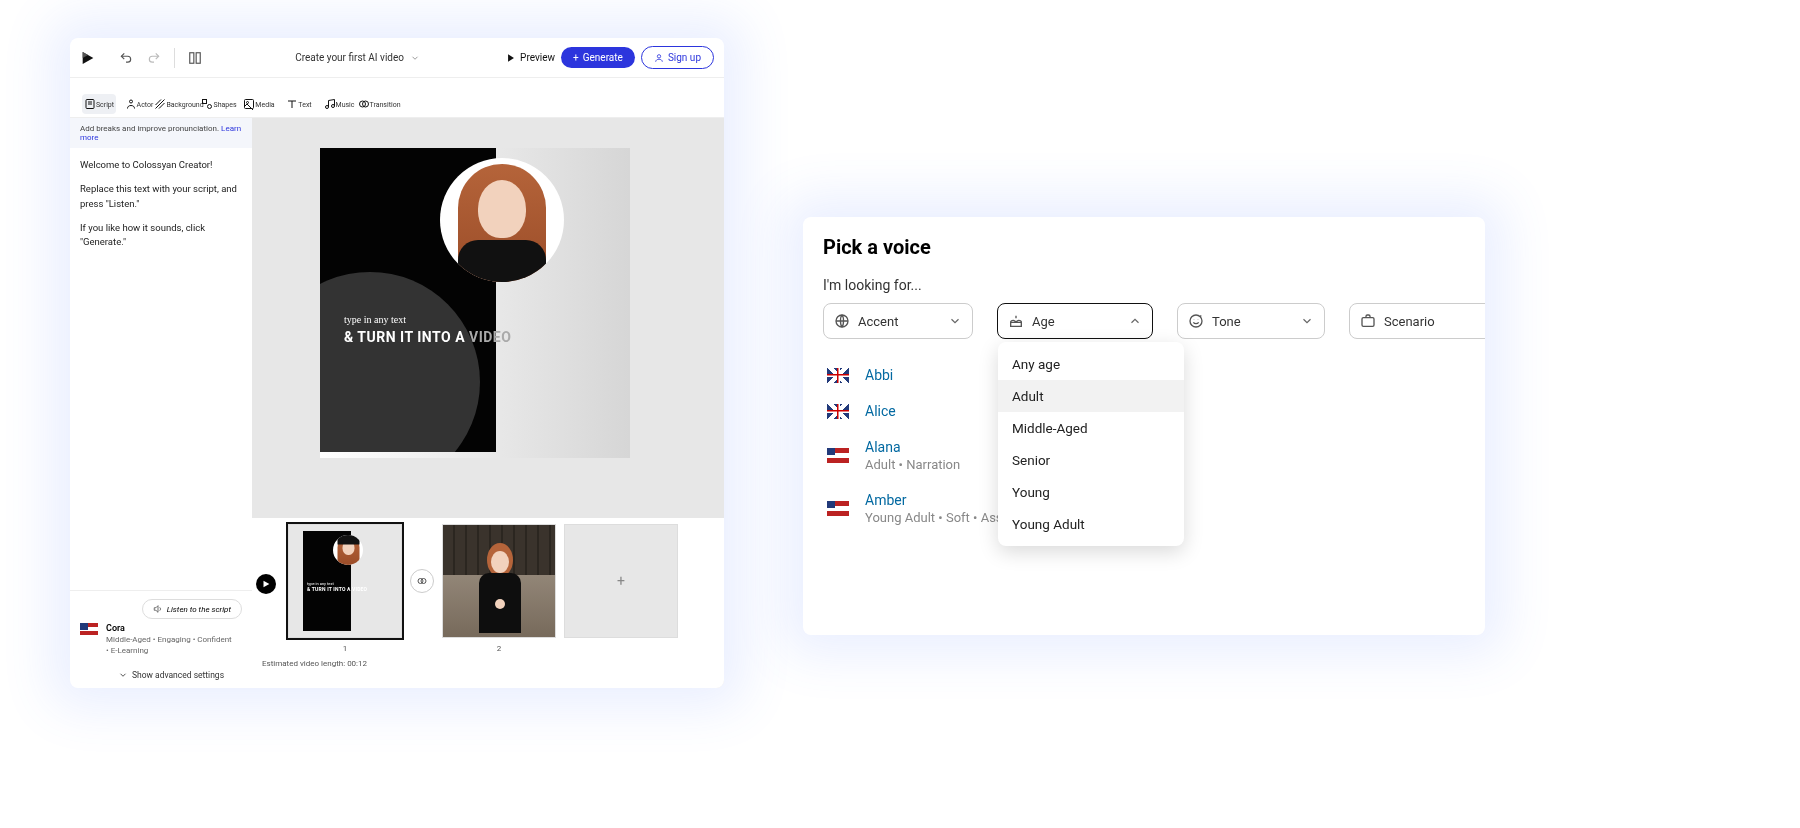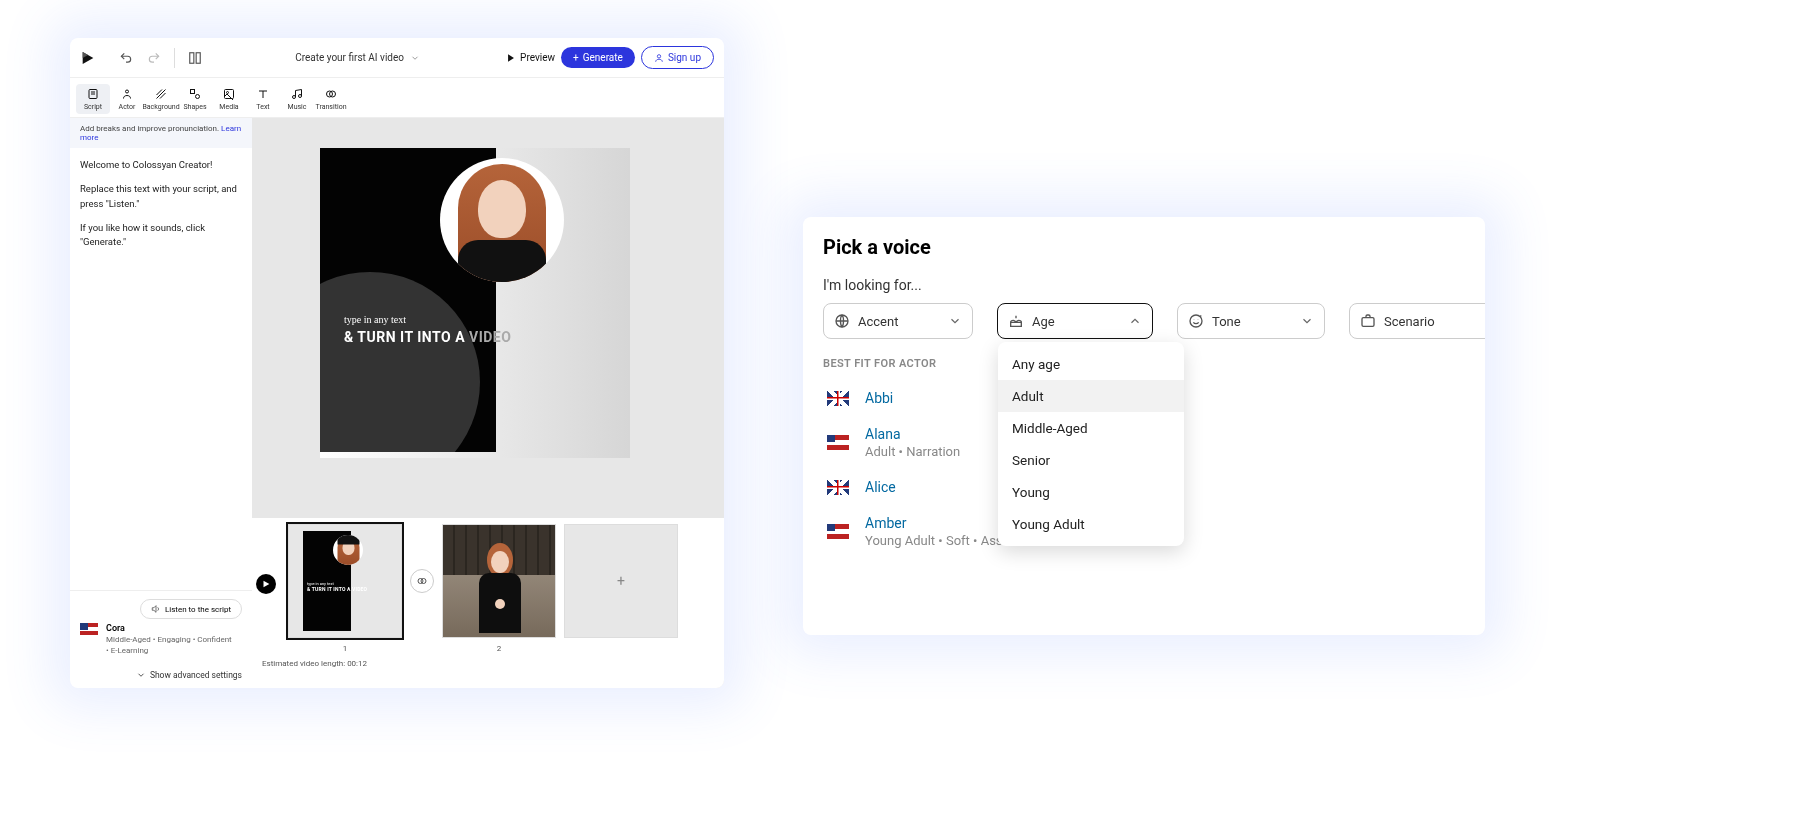--- a/index.html
+++ b/index.html
@@ -34,52 +34,52 @@
 .sep { width:1px; height:20px; background:#ddd; margin:0 6px; }
 .hdr-title { flex:1; text-align:center; font-size:10px; color:#333; display:flex; align-items:center; justify-content:center; gap:6px;}
 .chev { color:#888; }
 .hdr-right { display:flex; align-items:center; gap:6px; }
 .preview-link { font-size:10px; color:#111; display:flex; align-items:center; gap:4px; cursor:pointer;}
 .btn-primary { background:#2c35dd; color:#fff; font-size:10px; padding:5px 12px; border-radius:14px; display:flex; align-items:center; gap:4px; cursor:pointer; border:none;}
 .btn-outline { background:#fff; color:#2c35dd; border:1px solid #2c35dd; font-size:10px; padding:5px 12px; border-radius:14px; display:flex; align-items:center; gap:4px; cursor:pointer;}
 
 
 .tbar { height:40px; display:flex; align-items:flex-end; padding:0 6px 3px; border-bottom:1px solid #eee;}
-.tbitem { display:flex; flex-direction:column; align-items:center; justify-content:center; width:34px; cursor:pointer; padding:3px 0;}
+.tbitem { display:flex; flex-direction:row; align-items:center; justify-content:center; width:34px; cursor:pointer; padding:3px 0;margin-left:6px;}
 .tbitem.active { background:#eef0f4; border-radius:4px; }
 .tbitem .ic { font-size:12px; color:#333; height:14px; display:flex; align-items:center; }
 .tbitem .lb { font-size:7px; color:#333; margin-top:2px; }
 
 
 .lbody { display:flex; height: calc(100% - 80px); }
 .sidebar { width:182px; display:flex; flex-direction:column; }
 .hintbar { background:#f4f6fb; font-size:8px; color:#444; padding:6px 10px; }
 .hintbar a { color:#2c35dd; text-decoration:none; }
 .scriptbox { padding:10px; font-size:9.5px; color:#222; line-height:1.5; flex:1; }
 .scriptbox p { margin-bottom:10px; }
 
 .bottomstrip { border-top:1px solid #eee; padding:8px 10px; }
-.listen-pill { border:1px solid #ddd; border-radius:12px; font-size:8px; padding:4px 10px; display:inline-flex; align-items:center; gap:4px; cursor:pointer; float:right;}
+.listen-pill { border:1px solid #ddd; border-radius:12px; font-size:8px; padding:4px 10px; display:inline-flex; align-items:center; gap:4px; cursor:pointer; float:right;font-style:italic;}
 .voice-row { display:flex; align-items:flex-start; gap:8px; margin-top:24px; clear:both; }
 .flag-us { width:18px; height:12px; background:linear-gradient(#b22,#b22 33%,#fff 33%,#fff 66%,#b22 66%); position:relative; }
 .flag-us::before { content:""; position:absolute; left:0; top:0; width:8px; height:7px; background:#223a7a; }
 .flag-uk { width:18px; height:12px; background:#223a7a; position:relative; overflow:hidden;}
 .flag-uk::before { content:""; position:absolute; inset:0; background:
   linear-gradient(45deg, transparent 42%, #fff 42%, #fff 58%, transparent 58%),
   linear-gradient(-45deg, transparent 42%, #fff 42%, #fff 58%, transparent 58%),
   linear-gradient(#fff,#fff) center/100% 3px no-repeat,
   linear-gradient(#fff,#fff) center/3px 100% no-repeat;
 }
 .flag-uk::after { content:""; position:absolute; inset:0; background:
   linear-gradient(#c00,#c00) center/100% 1.5px no-repeat,
   linear-gradient(#c00,#c00) center/1.5px 100% no-repeat;
 }
 .voice-name { font-size:9px; font-weight:600; }
 .voice-meta { font-size:8px; color:#666; max-width:130px; line-height:1.3; margin-top:2px;}
-.adv-row { display:flex; align-items:center; gap:4px; font-size:8.5px; color:#333; margin-top:14px; cursor:pointer; justify-content:flex-end; padding-left:20px;}
+.adv-row { display:flex; align-items:center; gap:4px; font-size:8.5px; color:#333; margin-top:14px; cursor:pointer; justify-content:center; padding-left:20px;}
 
 .canvas-area { flex:1; background:#e7e7e7; position:relative; }
 .stage { position:absolute; left:68px; top:30px; width:310px; height:310px; background:linear-gradient(90deg,#fff 0, #d6d6d6 100%); display:flex; }
 .stage-dark { width:176px; height:304px; background:#030303; position:relative; overflow:hidden;}
 .stage-dark::after { content:""; position:absolute; left:-60px; bottom:-40px; width:220px; height:220px; border-radius:50%; background:#333; }
 .stage-text { position:absolute; left:24px; top:166px; color:#fff; z-index:2;}
 .stage-text .l1 { font-size:10px; font-family:Georgia,serif; margin-bottom:4px;}
 .stage-text .l2 { font-size:14px; font-weight:700; letter-spacing:0.5px; font-family:Georgia,serif;}
 .stage-text .fade { color:#aaa; }
 .avatar-big { position:absolute; left:120px; top:10px; width:124px; height:124px; border-radius:50%; background:#fff; overflow:hidden; z-index:3;}
@@ -456,39 +456,38 @@
           </span>
         <span>Scenario</span>
         <span class="chv">
             <svg width="14" height="14" viewBox="0 0 24 24" fill="none" stroke="#666" stroke-width="2">
               <polyline points="6 9 12 15 18 9"></polyline>
             </svg>
           </span>
       </div>
     </div>
 
-    <div class="bestfit">BEST FIT FOR ACTOR</div>
     <div class="vlist">
       <div class="vrow">
         <span class="flag flag-uk"></span>
         <div class="vcol">
             <span class="nm">Abbi</span>
           </div>
       </div>
       <div class="vrow">
+        <span class="flag flag-uk"></span>
+        <div class="vcol">
+            <span class="nm">Alice</span>
+          </div>
+      </div>
+      <div class="vrow">
         <span class="flag flag-us"></span>
         <div class="vcol">
             <span class="nm">Alana</span>
             <span class="mt">Adult • Narration</span>
-          </div>
-      </div>
-      <div class="vrow">
-        <span class="flag flag-uk"></span>
-        <div class="vcol">
-            <span class="nm">Alice</span>
           </div>
       </div>
       <div class="vrow">
         <span class="flag flag-us"></span>
         <div class="vcol">
             <span class="nm">Amber</span>
             <span class="mt">Young Adult • Soft • Assistant</span>
           </div>
       </div>
     </div>

